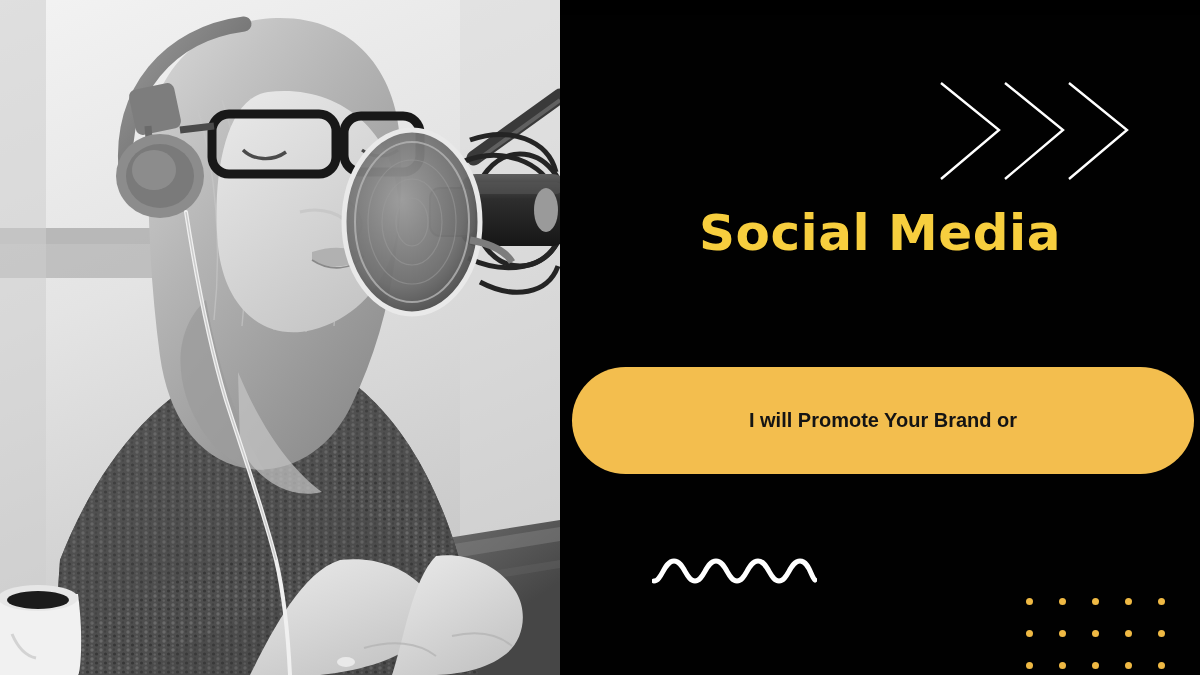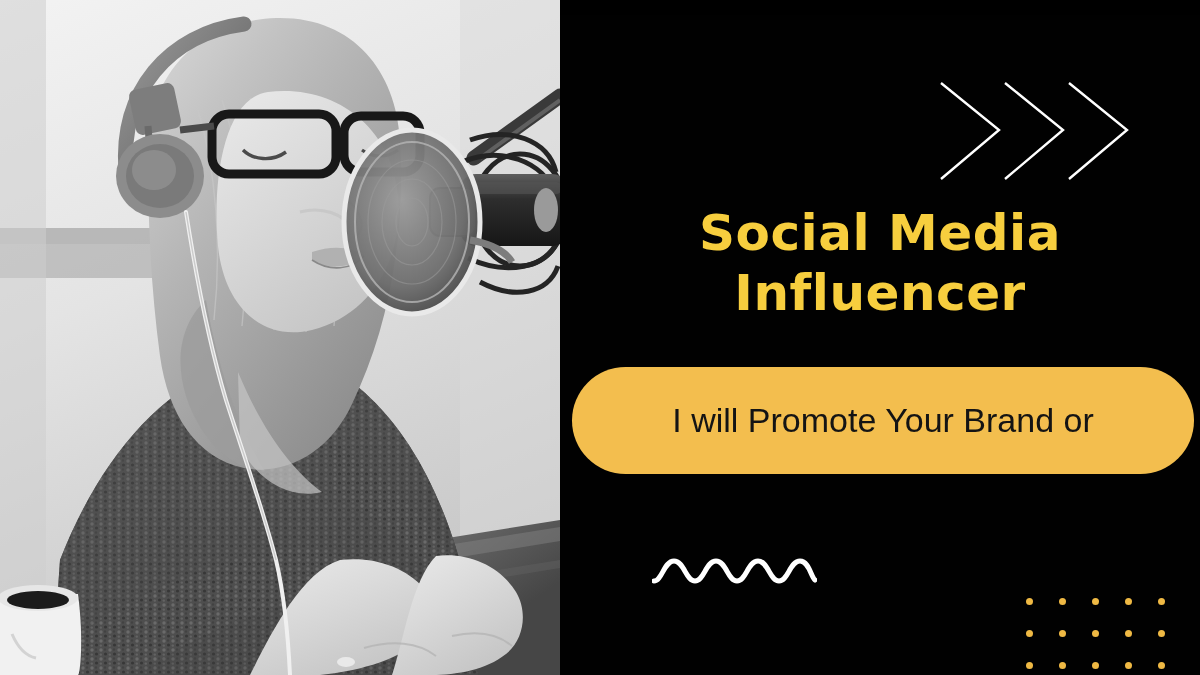--- a/index.html
+++ b/index.html
@@ -66,22 +66,22 @@
     border-radius:54px;
     display:flex;
     align-items:center;
     justify-content:center;
   }
   #promo-text {
     width:560px;
     text-align:center;
     color:#141414;
     font-family:"Liberation Sans", sans-serif;
-    font-weight:400;
-    font-size:34px;
+    font-weight:700;
+    font-size:20px;
     line-height:1.42;
   }
   #promo-text .ln { display:block; }
 
   
   #squiggle {
     position:absolute;
     left:92px; top:536px;
     width:165px; height:38px;
   }
@@ -276,21 +276,20 @@
     <svg id="chevrons" viewBox="0 0 200 110">
       <g fill="none" stroke="#ffffff" stroke-width="2.4" stroke-linejoin="miter">
         <polyline points="6,6 64,53 6,102"></polyline>
         <polyline points="70,6 128,53 70,102"></polyline>
         <polyline points="134,6 192,53 134,102"></polyline>
       </g>
     </svg>
 
     <div id="headline">
       <span class="ln">Social Media</span>
-      <span class="ln">Influencer</span>
     </div>
 
     <div id="promo-pill">
       <div id="promo-text">
         <span class="ln">I will Promote Your Brand or</span>
       </div>
     </div>
 
     <svg id="squiggle" viewBox="0 0 165 38">
       <path d="M2,30 C10,30 12,10 22,10 C32,10 34,30 43,30

